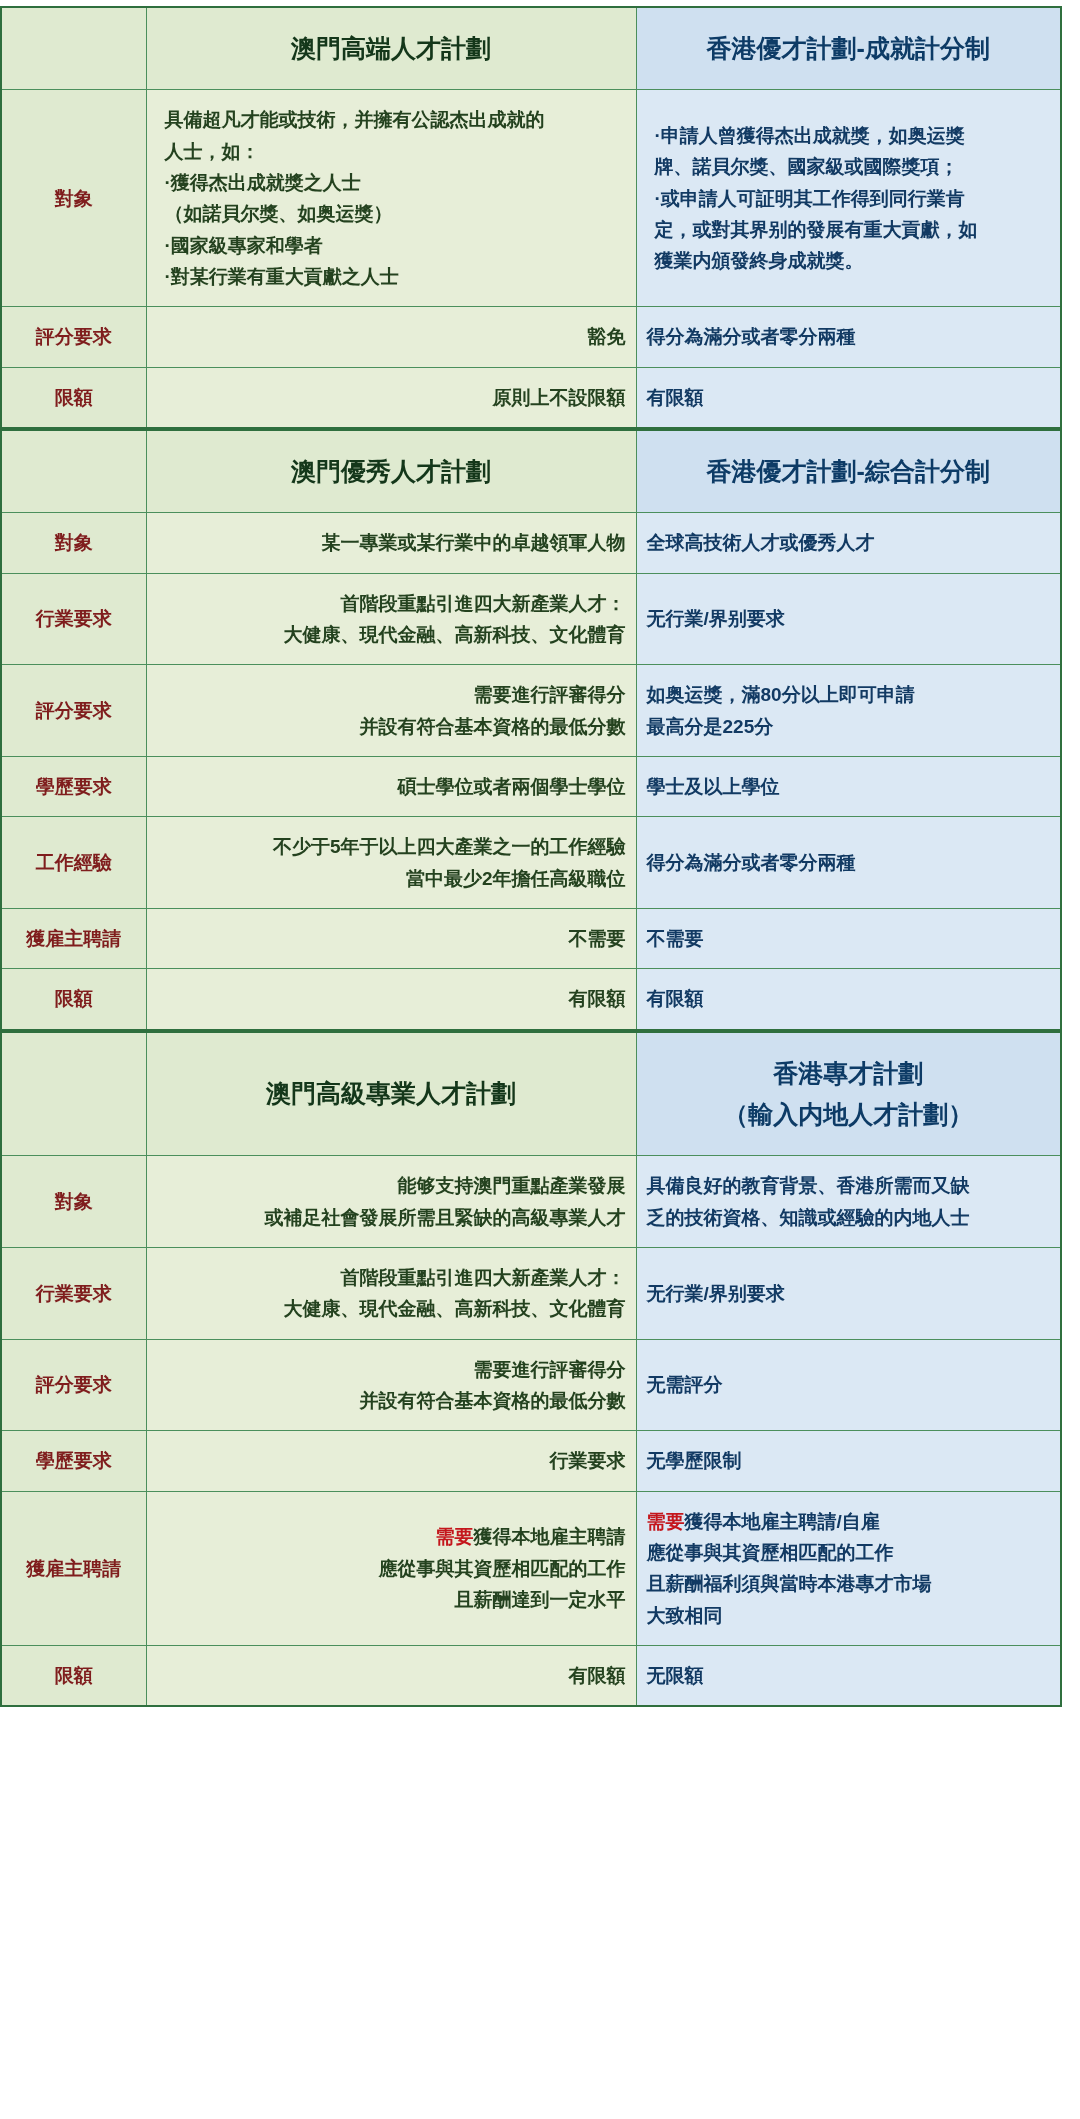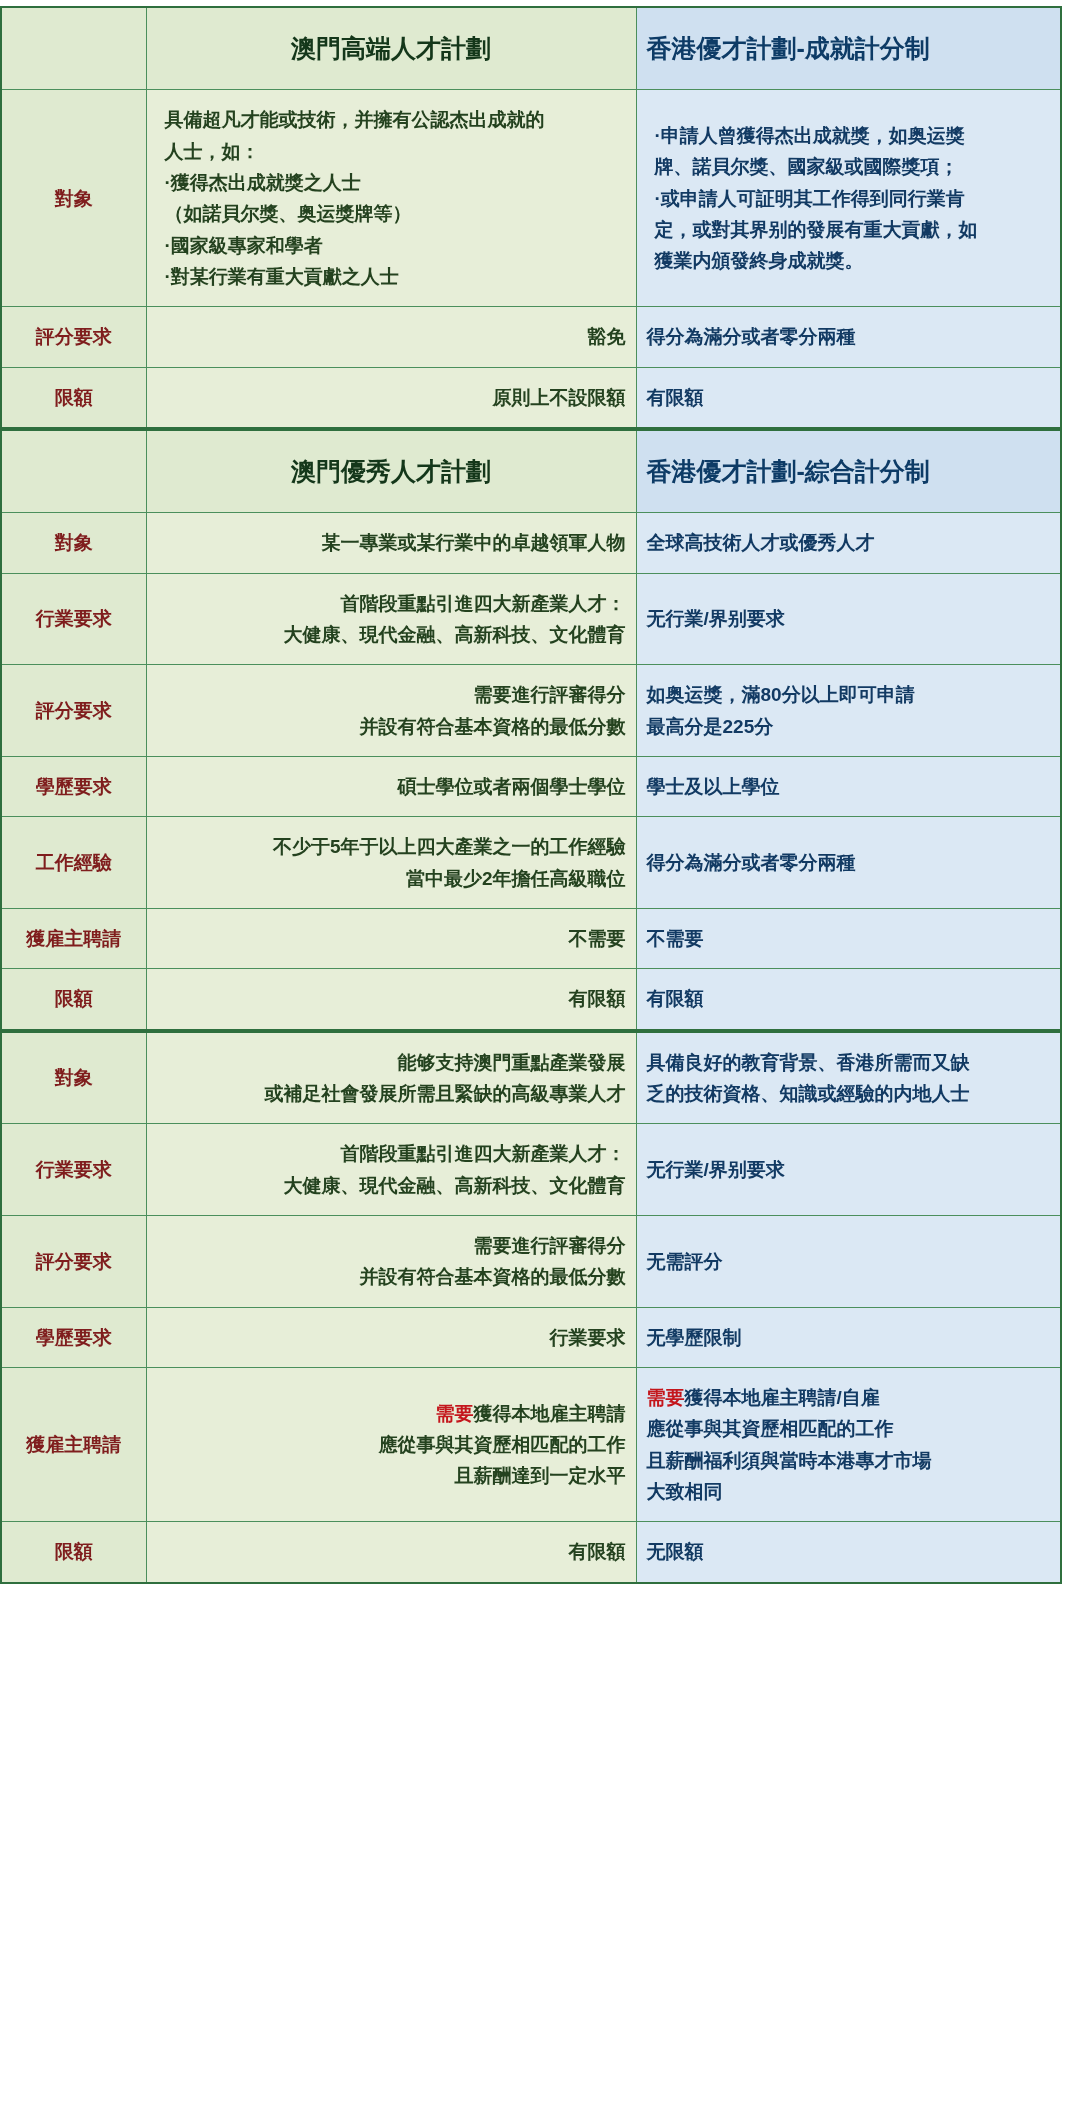--- a/index.html
+++ b/index.html
@@ -63,20 +63,21 @@
     font-weight: bold;
     font-size: 25px;
     text-align: center;
     padding: 20px 10px;
   }
   .head-hk {
     background: #cfe0f0;
     color: #0d3b66;
     font-weight: bold;
     font-size: 25px;
+    text-align: center;
     padding: 20px 10px;
   }
   .head-blank {
     background: #dfead0;
   }
   .left-align {
     text-align: left;
     padding-left: 18px;
     padding-right: 18px;
   }
@@ -108,21 +109,21 @@
             <td class="head-hk">
               <span class="head-sub">香港優才計劃-成就計分制</span>
             </td>
           </tr>
           <tr>
             <td class="label-cell">對象</td>
             <td class="macau-cell bold-body left-align">
               <span class="line">具備超凡才能或技術，并擁有公認杰出成就的</span>
               <span class="line">人士，如：</span>
               <span class="line">·獲得杰出成就獎之人士</span>
-              <span class="line">（如諾貝尔獎、奥运獎牌等）</span>
+              <span class="line">（如諾貝尔獎、如奥运獎）</span>
               <span class="line">·國家級專家和學者</span>
               <span class="line">·對某行業有重大貢獻之人士</span>
             </td>
             <td class="hk-cell bold-body left-align">
               <span class="line">·申請人曾獲得杰出成就獎，如奥运獎</span>
               <span class="line">牌、諾貝尔獎、國家級或國際獎項；</span>
               <span class="line">·或申請人可証明其工作得到同行業肯</span>
               <span class="line">定，或對其界别的發展有重大貢獻，如</span>
               <span class="line">獲業内頒發終身成就獎。</span>
             </td>
@@ -231,20 +232,28 @@
         </tbody>
       </table>
       <table class="cmp">
         <colgroup>
           <col class="c-label">
           <col class="c-macau">
           <col class="c-hk">
         </colgroup>
         <tbody>
           <tr>
+            <td class="head-blank"></td>
+            <td class="head-macau">澳門高級專業人才計劃</td>
+            <td class="head-hk">
+              <span class="head-sub">香港專才計劃</span>
+              <span class="head-sub">（輸入内地人才計劃）</span>
+            </td>
+          </tr>
+          <tr>
             <td class="label-cell">對象</td>
             <td class="macau-cell bold-body">
               <span class="line">能够支持澳門重點產業發展</span>
               <span class="line">或補足社會發展所需且緊缺的高級專業人才</span>
             </td>
             <td class="hk-cell bold-body">
               <span class="line">具備良好的教育背景、香港所需而又缺</span>
               <span class="line">乏的技術資格、知識或經驗的内地人士</span>
             </td>
           </tr>

